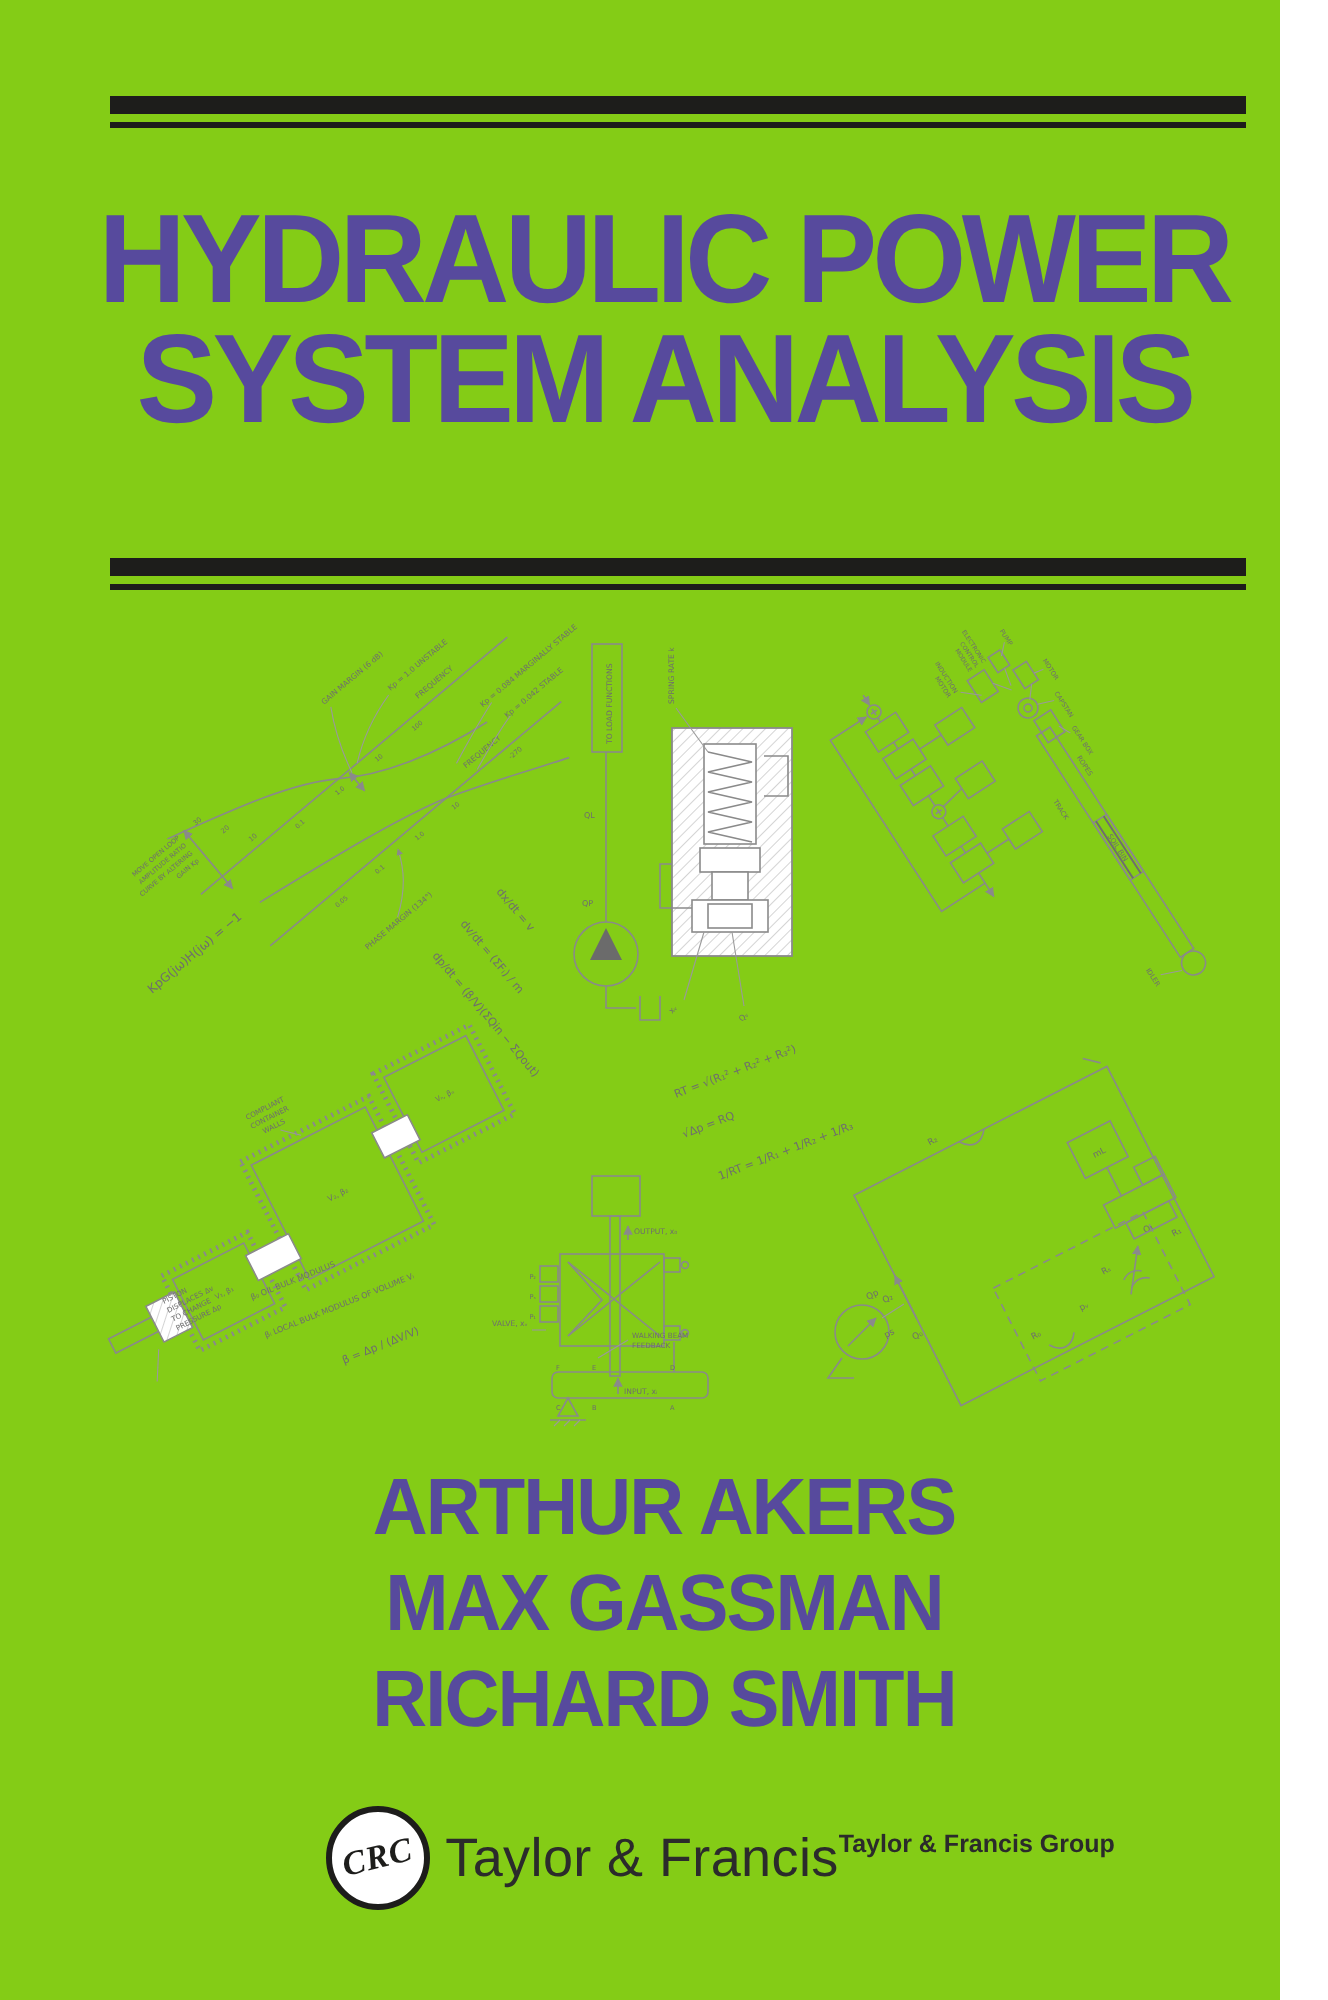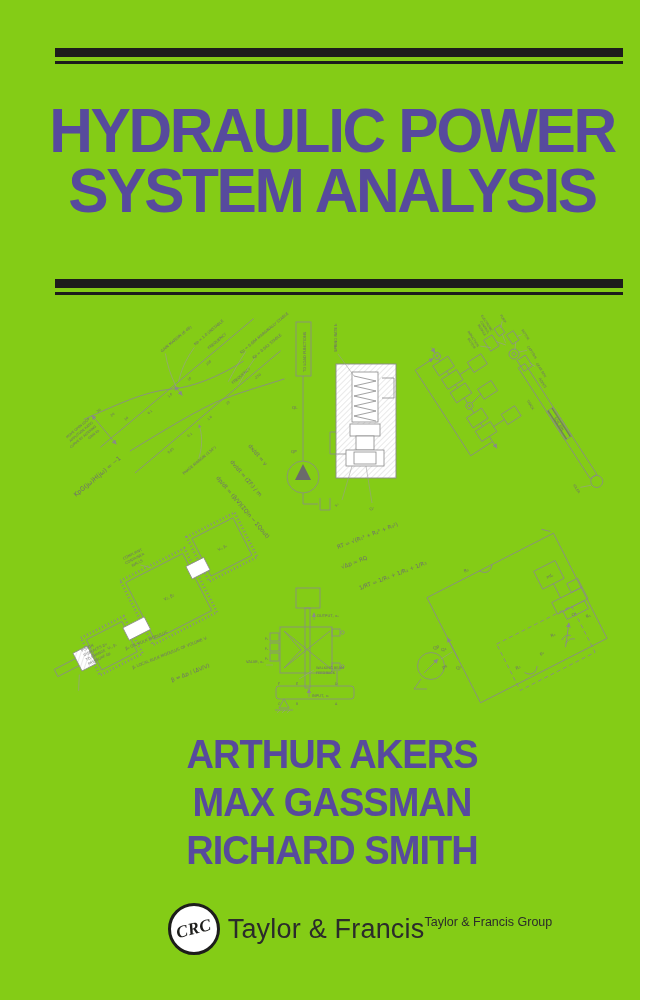--- a/index.html
+++ b/index.html
@@ -18,21 +18,21 @@
            color:#574a9d;font-weight:bold;font-size:40px;line-height:48px;letter-spacing:-1px;
            transform:scaleX(.95);transform-origin:center;}
   .publisher{position:absolute;top:903px;left:28px;width:664px;display:flex;
              justify-content:center;align-items:center;gap:8px;}
   .crc{width:46px;height:46px;border:3.5px solid #1d1d1b;border-radius:50%;
        display:flex;align-items:center;justify-content:center;box-sizing:content-box;background:#fff;}
   .crc span{font-family:"Liberation Serif",serif;font-style:italic;font-weight:bold;
             font-size:17px;color:#1d1d1b;transform:rotate(-14deg);letter-spacing:.5px;}
   .pubtext{display:flex;flex-direction:row;justify-content:center;}
   .pubname{font-size:27px;color:#2b2b2b;letter-spacing:.2px;line-height:30px;}
-  .pubgroup{font-size:12.5px;color:#2b2b2b;font-weight:normal;margin-top:1px;}
+  .pubgroup{font-size:12.5px;color:#2b2b2b;font-weight:bold;margin-top:1px;}
   svg.collage{position:absolute;top:300px;left:0;}
   svg .d{stroke:#8a8a8a;fill:none;stroke-width:.8;}
   svg .dl{stroke:#9a9a9a;fill:none;stroke-width:.55;}
   svg .wf{fill:#ffffff;stroke:#8a8a8a;stroke-width:.8;}
   svg .hb{stroke:#8a8a8a;fill:none;stroke-width:2.4;stroke-dasharray:1,2.4;}
   svg text{font-family:"DejaVu Sans",sans-serif;fill:#6e6e6e;}
 </style>
 </head>
 <body>
 

